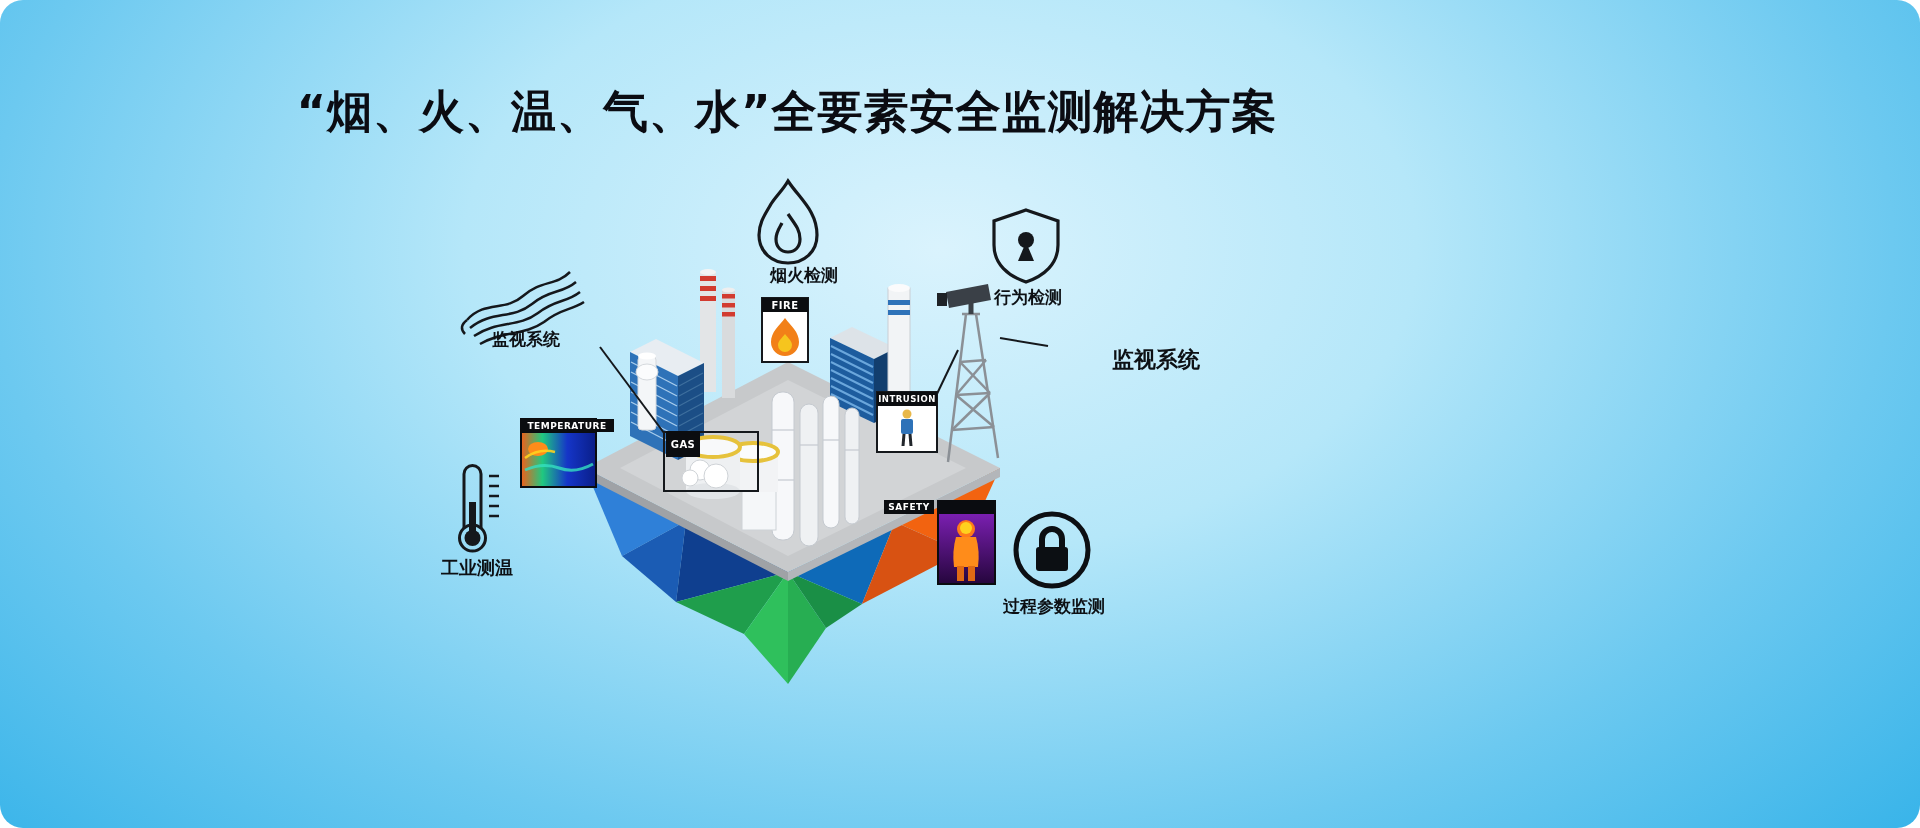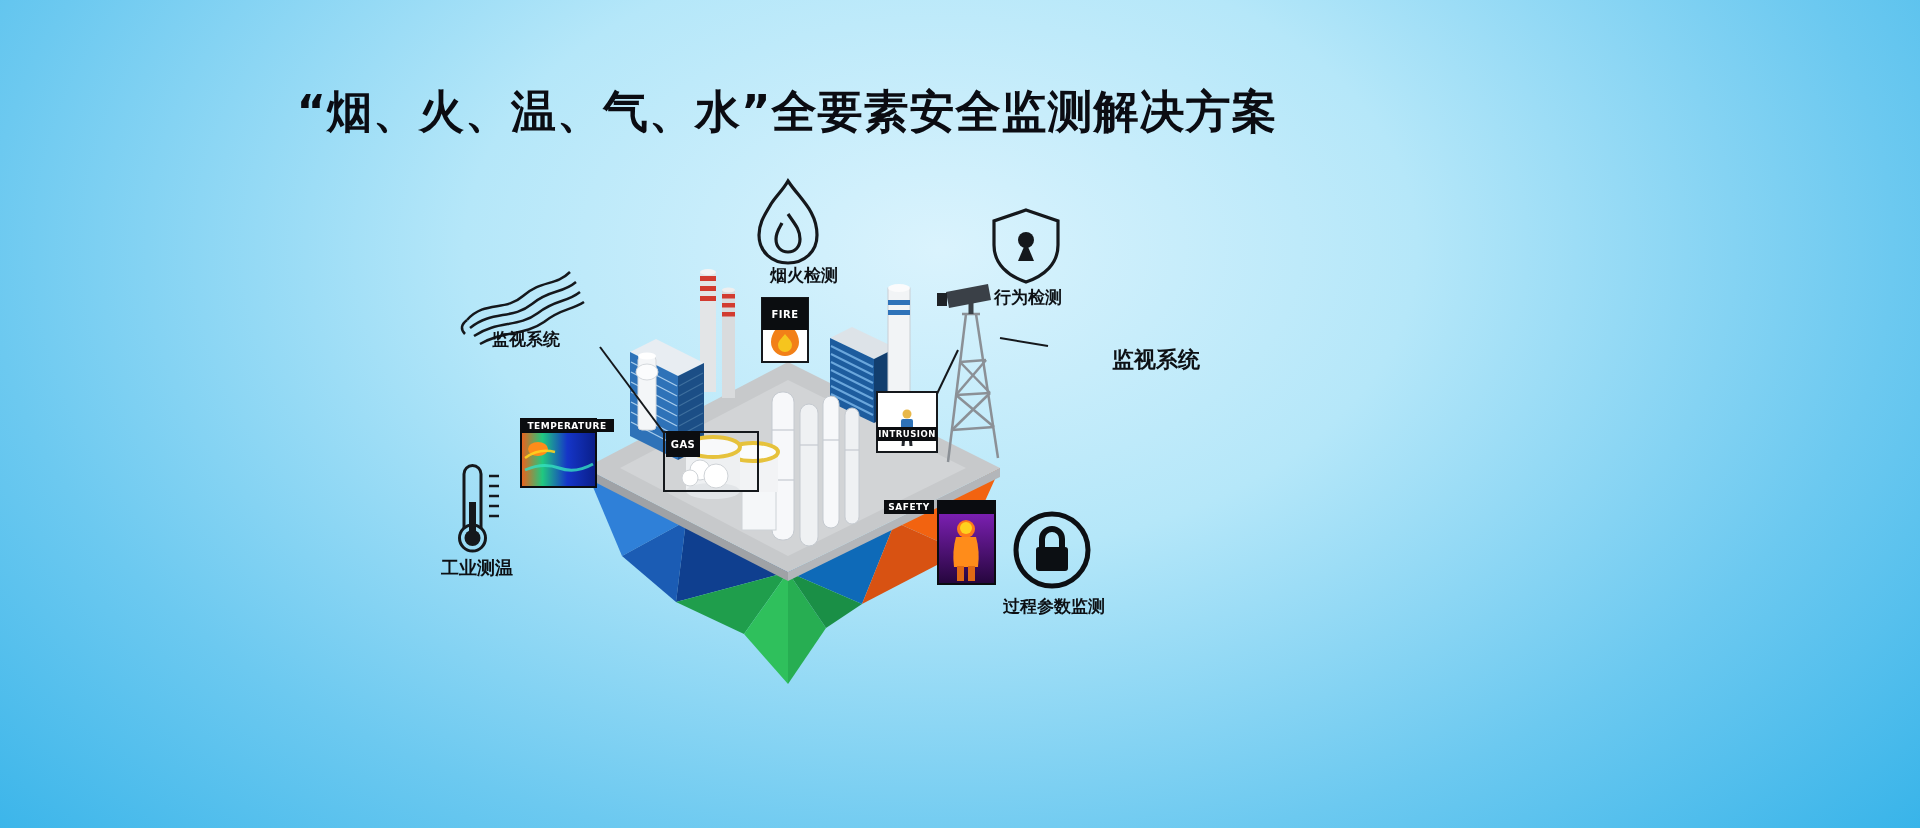--- a/index.html
+++ b/index.html
@@ -1,19 +1,20 @@
 <!DOCTYPE html>
 <html><head>
 <meta charset="utf-8">
 <style>
   html,body{margin:0;padding:0;}
   body{width:1920px;height:828px;font-family:"DejaVu Sans","Liberation Sans",sans-serif;}
   .banner{
     position:relative;width:1920px;height:828px;overflow:hidden;
     background:radial-gradient(ellipse 1400px 900px at 49% 30%, #daf3fd 0%, #b5e7f9 34%, #6cc9f0 68%, #2fb0e8 100%);
+    border-radius:23px;
   }
   .scene-svg{position:absolute;left:0;top:0;width:1920px;height:828px;}
   .title{
     position:absolute;left:787px;top:52px;transform:translateX(-50%);
     white-space:nowrap;font-size:45px;font-weight:700;color:#0b0c12;letter-spacing:1px;
   }
   .subtitle{
     position:absolute;left:787px;top:126px;transform:translateX(-50%);
     white-space:nowrap;font-size:15px;font-weight:600;color:#15181e;letter-spacing:0.4px;
   }
@@ -258,18 +259,18 @@
   <h1 class="title">“烟、火、温、气、水”全要素安全监测解决方案</h1>
 
   <div class="callout center" style="left:788px;top:264px;margin-left:16px;">烟火检测</div>
   <div class="callout center" style="left:1028px;top:286px;">行为检测</div>
   <div class="callout" style="left:1112px;top:337px;font-size:22px;margin-top:8px;">监视系统</div>
   <div class="callout" style="left:492px;top:328px;">监视系统</div>
   <div class="callout" style="left:441px;top:556px;font-size:18px;">工业测温</div>
   <div class="callout center" style="left:1054px;top:595px;text-align:right;">过程参数监测</div>
 
   <div class="tag-header" style="left:520px;top:419px;width:94px;height:13px;font-size:9px;">TEMPERATURE</div>
-  <div class="tag-header" style="left:762px;top:298px;width:46px;height:32px;font-size:10px;">FIRE</div>
+  <div class="tag-header" style="left:762px;top:298px;width:46px;height:14px;font-size:10px;">FIRE</div>
   <div class="tag-header" style="left:666px;top:431px;width:34px;height:26px;font-size:10px;">GAS</div>
-  <div class="tag-header" style="left:877px;top:392px;width:60px;height:14px;font-size:8.5px;margin-top:35px;">INTRUSION</div>
+  <div class="tag-header" style="left:877px;top:392px;width:60px;height:14px;font-size:8.5px;">INTRUSION</div>
   <div class="tag-header" style="left:884px;top:500px;width:50px;height:14px;font-size:9px;">SAFETY</div>
 
 </div>
 
 </body></html>

